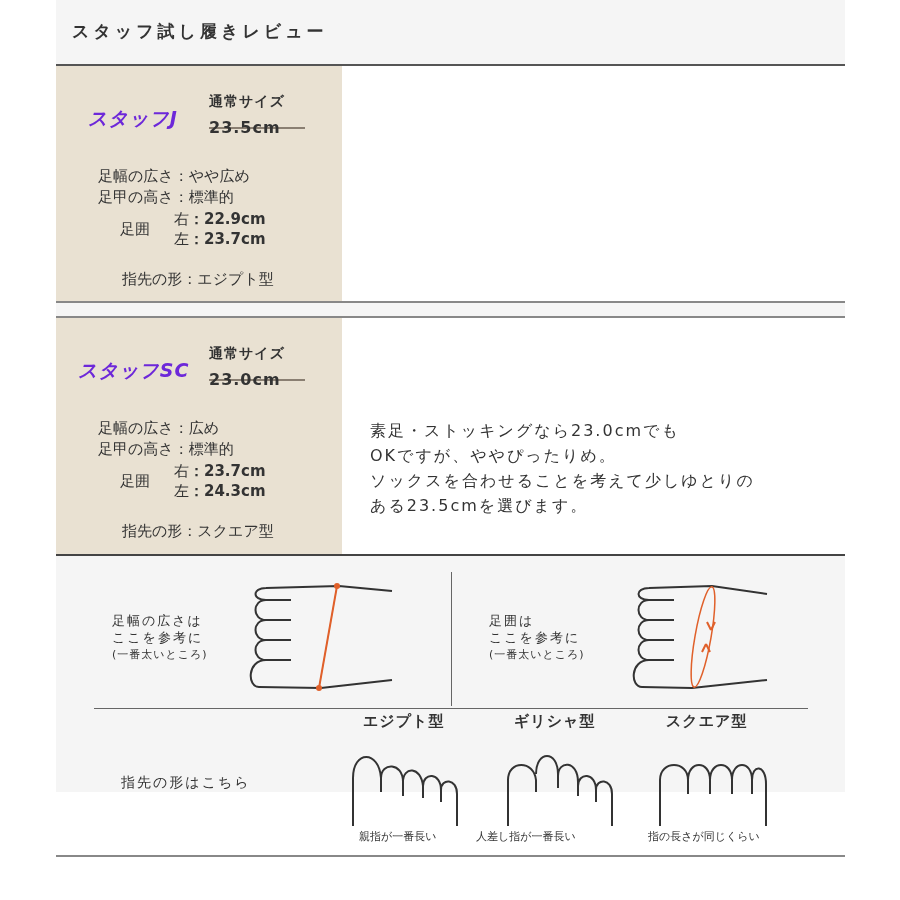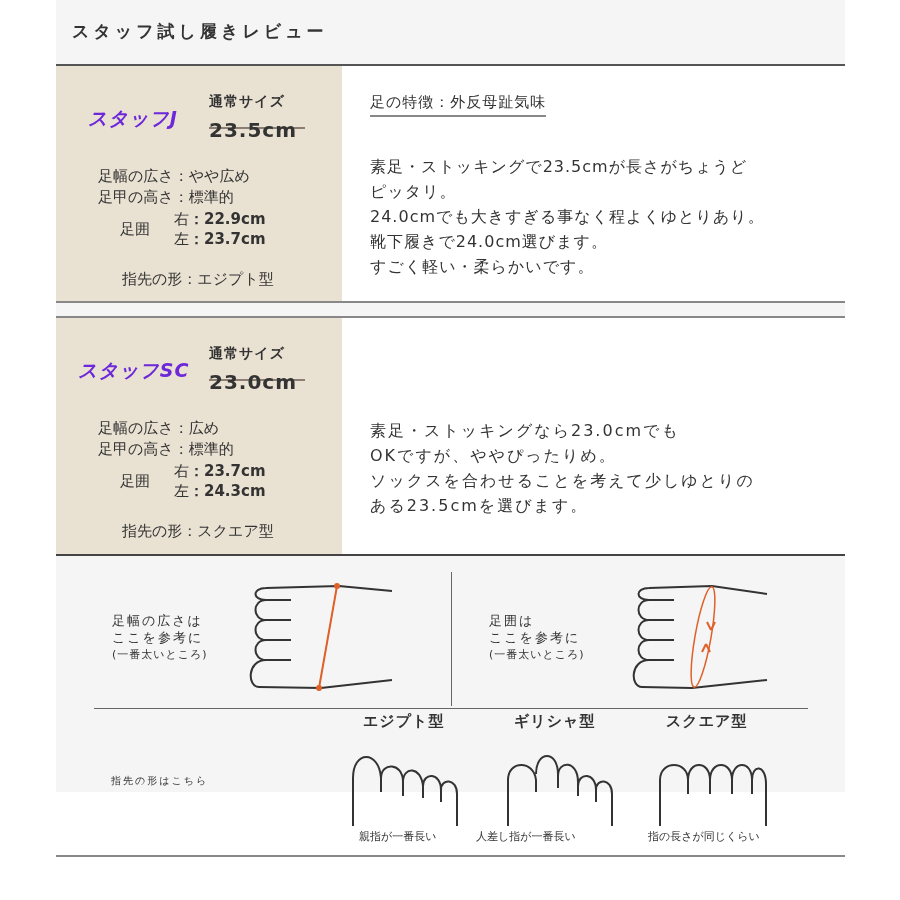--- a/index.html
+++ b/index.html
@@ -28,21 +28,21 @@
     .staff-name {
       position: absolute; top: 40px; font-size: 19px; font-weight: bold; color: #6d28d9; letter-spacing: 1px; font-style: italic;
     }
     .s1 .staff-name { left: 32px; }
     .s2 .staff-name { left: 22px; top: 40px; }
     .usual-label {
       position: absolute; left: 153px; top: 27px; font-size: 14px; font-weight: bold; color: #333;
       border-bottom: 2px solid #8a7f72; padding-bottom: 16px; letter-spacing: 1px; width: 96px;
     }
     .usual-size {
-      position: absolute; left: 153px; top: 52px; font-size: 20px; font-weight: bold; color: #333; letter-spacing: 1px;
+      position: absolute; left: 153px; top: 52px; font-size: 16px; font-weight: bold; color: #333; letter-spacing: 1px;
     }
     .spec {
       position: absolute; left: 42px; font-size: 15px; color: #333; line-height: 20px;
     }
     .spec.r1 { top: 100px; }
     .spec.r2 { top: 121px; }
     .spec-circ { position: absolute; left: 64px; top: 143px; font-size: 15px; line-height: 20px; }
     .spec-circ .lbl { position: absolute; left: 0; top: 10px; white-space: nowrap; }
     .spec-circ .rows { position: absolute; left: 54px; top: 0; white-space: nowrap; font-weight: bold; }
     .spec-circ .rows span.k { font-weight: normal; }
@@ -61,21 +61,21 @@
     }
     .vdiv { position: absolute; left: 395px; top: 18px; width: 1px; height: 134px; background: #666; }
     .hdiv { position: absolute; left: 38px; top: 154px; width: 714px; height: 1px; background: #666; }
     .bottom-line { position: absolute; left: 0; top: 855px; width: 789px; height: 2px; background: #888; }
     .guide-text {
       position: absolute; font-size: 13px; line-height: 17px; letter-spacing: 2px; color: #333;
     }
     .guide-text .sub { font-size: 11px; letter-spacing: 1px; }
     .shape-title { position: absolute; top: 158px; font-size: 15px; font-weight: bold; letter-spacing: 1px; color: #333; }
     .shape-caption { position: absolute; top: 275px; font-size: 11px; color: #333; }
-    .toe-label { position: absolute; left: 55px; top: 220px; font-size: 10px; letter-spacing: 2px; color: #333; }
+    .toe-label { position: absolute; left: 65px; top: 220px; font-size: 14px; letter-spacing: 2px; color: #333; }
     svg { position: absolute; overflow: visible; }
   </style>
 </head>
 <body>
 
 <div class="page">
   <div class="title">スタッフ試し履きレビュー</div>
 
   <div class="staff s1">
     <div class="staff-left">
@@ -85,28 +85,20 @@
       <div class="spec r1">足幅の広さ：やや広め</div>
       <div class="spec r2">足甲の高さ：標準的</div>
       <div class="spec-circ">
         <span class="lbl">足囲</span>
         <div class="rows">
           <div><span class="k">右</span><span>：22.9cm</span></div>
           <div><span class="k">左</span><span>：23.7cm</span></div>
         </div>
       </div>
       <div class="spec r5">指先の形：エジプト型</div>
-    </div>
-    <div class="staff-right">
-      <div class="feature">足の特徴：外反母趾気味</div>
-      <div class="review">素足・ストッキングで23.5cmが長さがちょうど
-ピッタリ。
-24.0cmでも大きすぎる事なく程よくゆとりあり。
-靴下履きで24.0cm選びます。
-すごく軽い・柔らかいです。</div>
     </div>
   </div>
 
   <div class="staff s2">
     <div class="staff-left">
       <div class="staff-name">スタッフSC</div>
       <div class="usual-label">通常サイズ</div>
       <div class="usual-size">23.0cm</div>
       <div class="spec r1">足幅の広さ：広め</div>
       <div class="spec r2">足甲の高さ：標準的</div>

